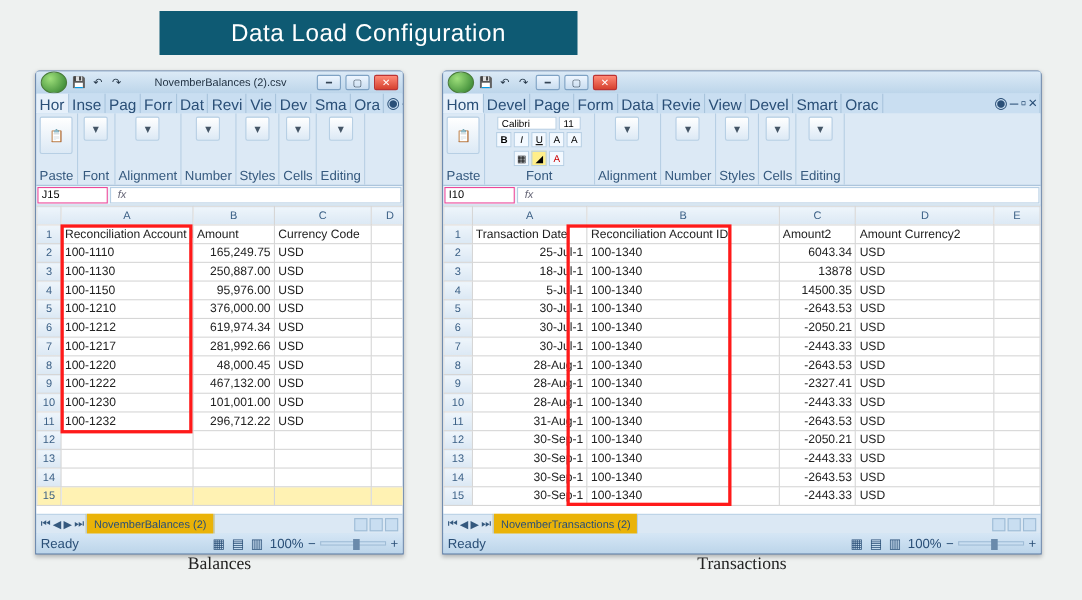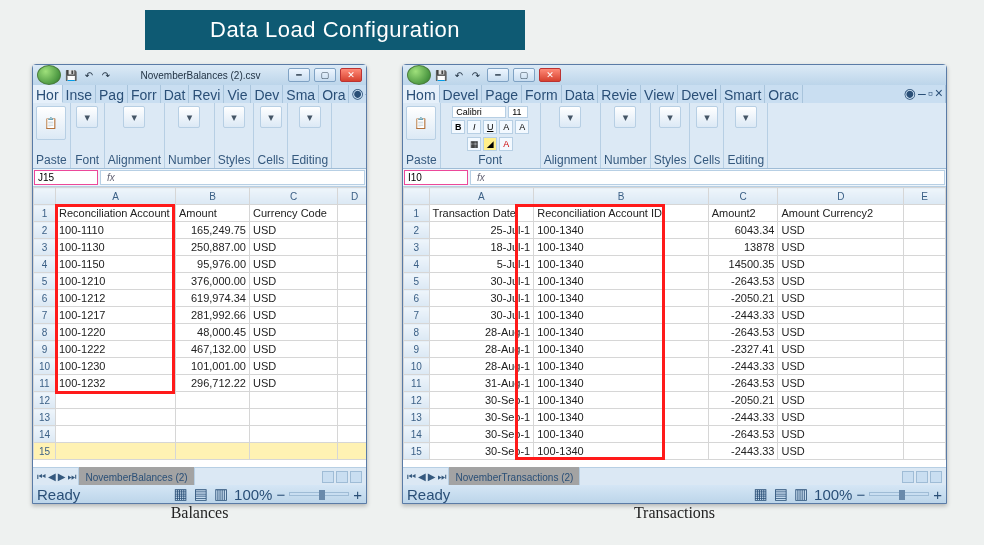--- a/index.html
+++ b/index.html
@@ -183,30 +183,30 @@
     height: 18px;
     background:#dbe8f4;
     display:flex;
     align-items:center;
     font-size:10px;
     gap:2px;
     padding-left:4px;
     border-top:1px solid #b7cfe4;
   }
   .sheet-tabs .nav { color:#35597e; }
-  .sheet-tabs .tab { background:#a3a3a3; border:1px solid #b7cfe4; border-bottom:none; padding:16px 6px; color:#2a4f77; }
+  .sheet-tabs .tab { background:#eab308; border:1px solid #b7cfe4; border-bottom:none; padding:16px 6px; color:#2a4f77; }
   .sheet-tabs .scroll { flex:1; display:flex; justify-content:flex-end; gap:2px; padding-right:4px; }
   .sheet-tabs .scroll span { width:12px; height:12px; background:#c9def1; border:1px solid #9fbcd6; }
 
   .statusbar {
     height: 18px;
     background: linear-gradient(#d5e6f5,#bcd5ea);
     display:flex;
     align-items:center;
-    font-size:15px;
+    font-size:12px;
     color:#2a4f77;
     padding: 0 4px;
     gap:6px;
   }
   .statusbar .spacer { flex:1; }
   .zoom { display:flex; align-items:center; gap:4px; }
   .zoom .slider { width:60px; height:4px; background:#c9def1; border:1px solid #9fbcd6; position:relative; }
   .zoom .slider::after { content:""; position:absolute; left:50%; top:-3px; width:6px; height:10px; background:#6a8aab; }
 </style>
 </head>

